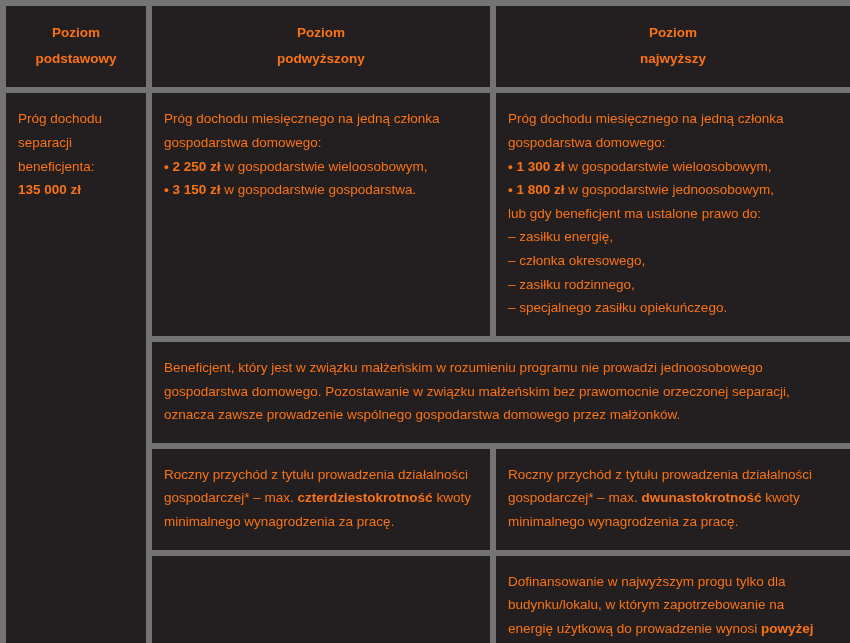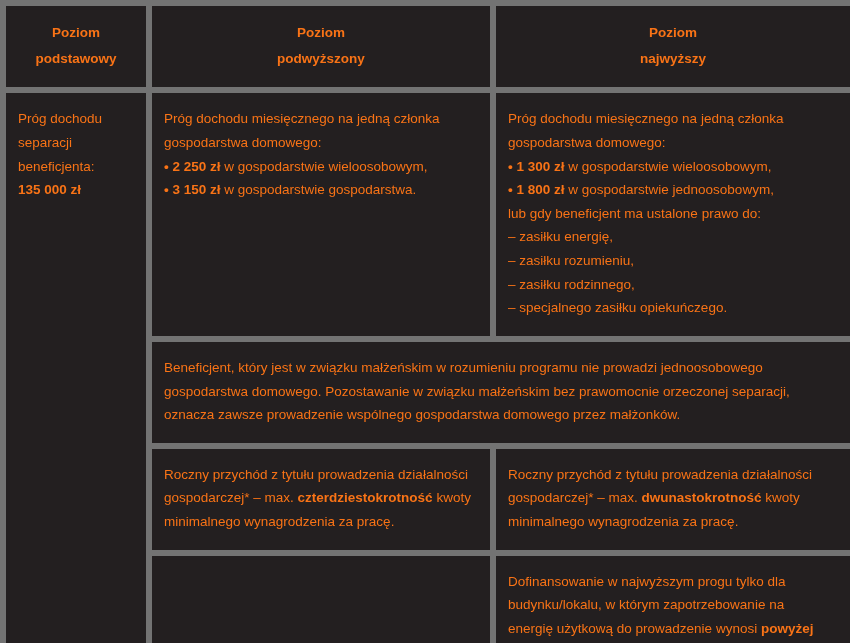--- a/index.html
+++ b/index.html
@@ -94,21 +94,21 @@
           <span class="cell-line"><b>• 2 250 zł</b><span> w gospodarstwie wieloosobowym,</span></span>
           <span class="cell-line"><b>• 3 150 zł</b><span> w gospodarstwie gospodarstwa.</span></span>
         </td>
         <td>
           <span class="cell-line">Próg dochodu miesięcznego na jedną członka</span>
           <span class="cell-line">gospodarstwa domowego:</span>
           <span class="cell-line"><b>• 1 300 zł</b><span> w gospodarstwie wieloosobowym,</span></span>
           <span class="cell-line"><b>• 1 800 zł</b><span> w gospodarstwie jednoosobowym,</span></span>
           <span class="cell-line">lub gdy beneficjent ma ustalone prawo do:</span>
           <span class="cell-line">– zasiłku energię,</span>
-          <span class="cell-line">– zasiłku rozumieniu,</span>
+          <span class="cell-line">– członka okresowego,</span>
           <span class="cell-line">– zasiłku rodzinnego,</span>
           <span class="cell-line">– specjalnego zasiłku opiekuńczego.</span>
         </td>
       </tr>
       <tr>
         <td class="note-cell" colspan="2">
           <span class="cell-line">Beneficjent, który jest w związku małżeńskim w rozumieniu programu nie prowadzi jednoosobowego</span>
           <span class="cell-line">gospodarstwa domowego. Pozostawanie w związku małżeńskim bez prawomocnie orzeczonej separacji,</span>
           <span class="cell-line">oznacza zawsze prowadzenie wspólnego gospodarstwa domowego przez małżonków.</span>
         </td>

